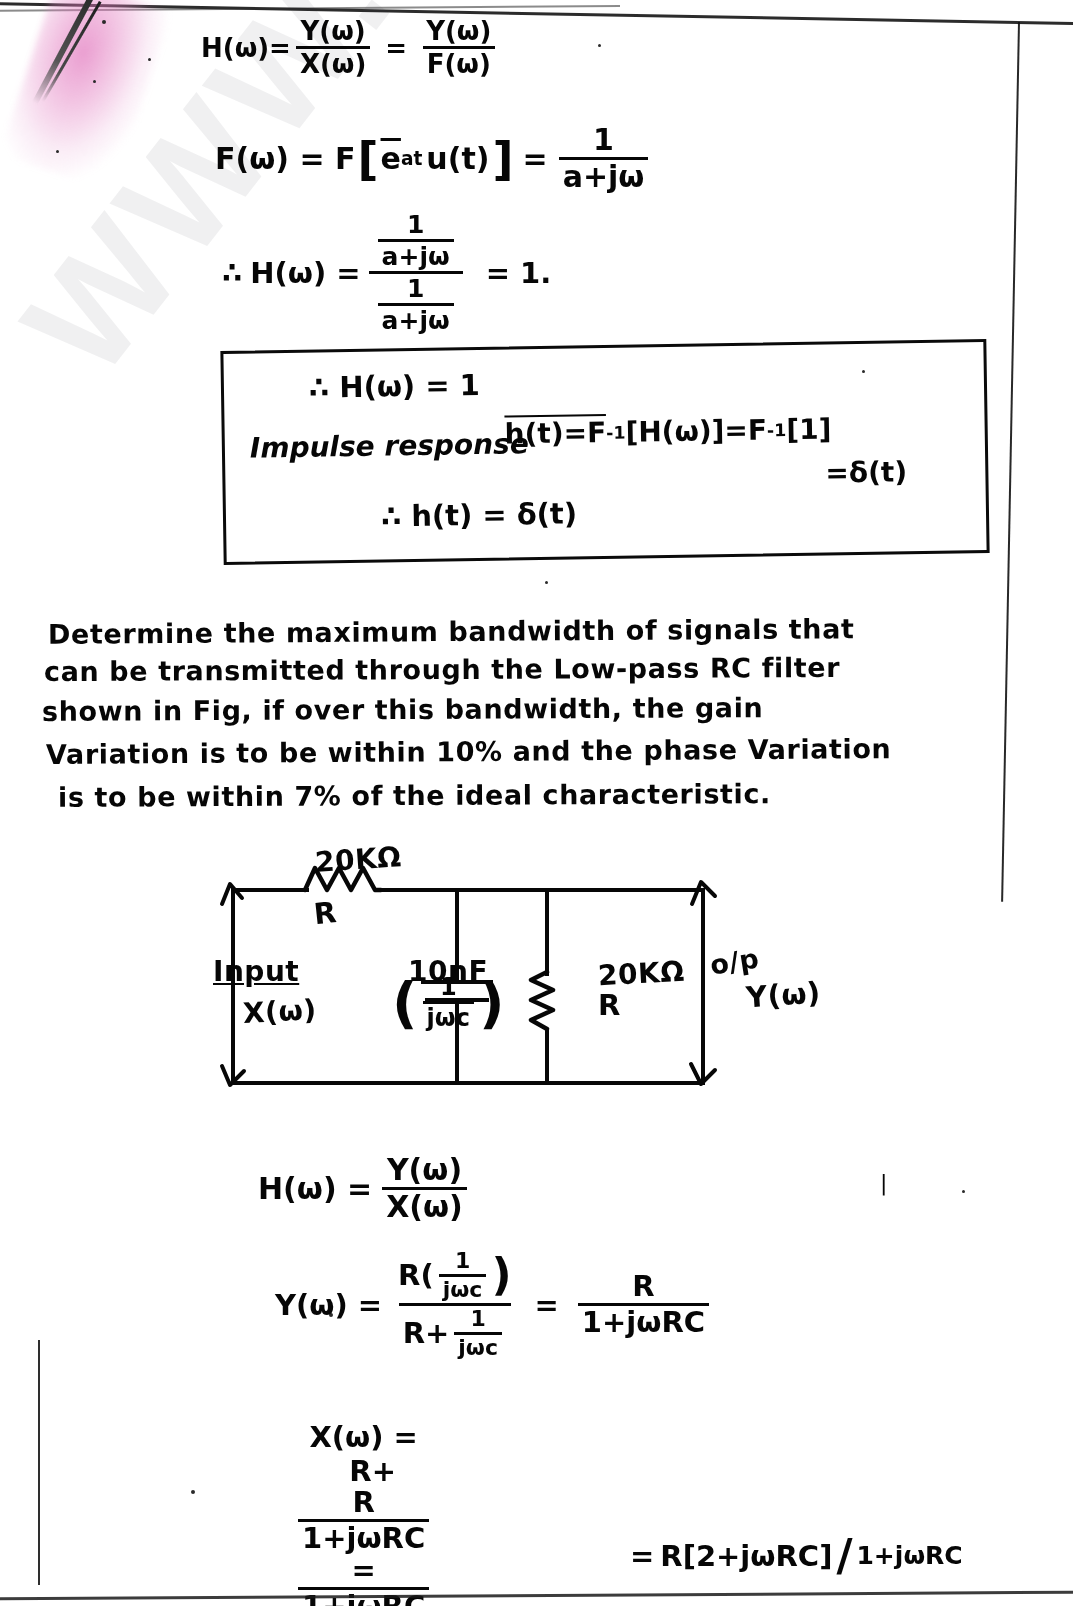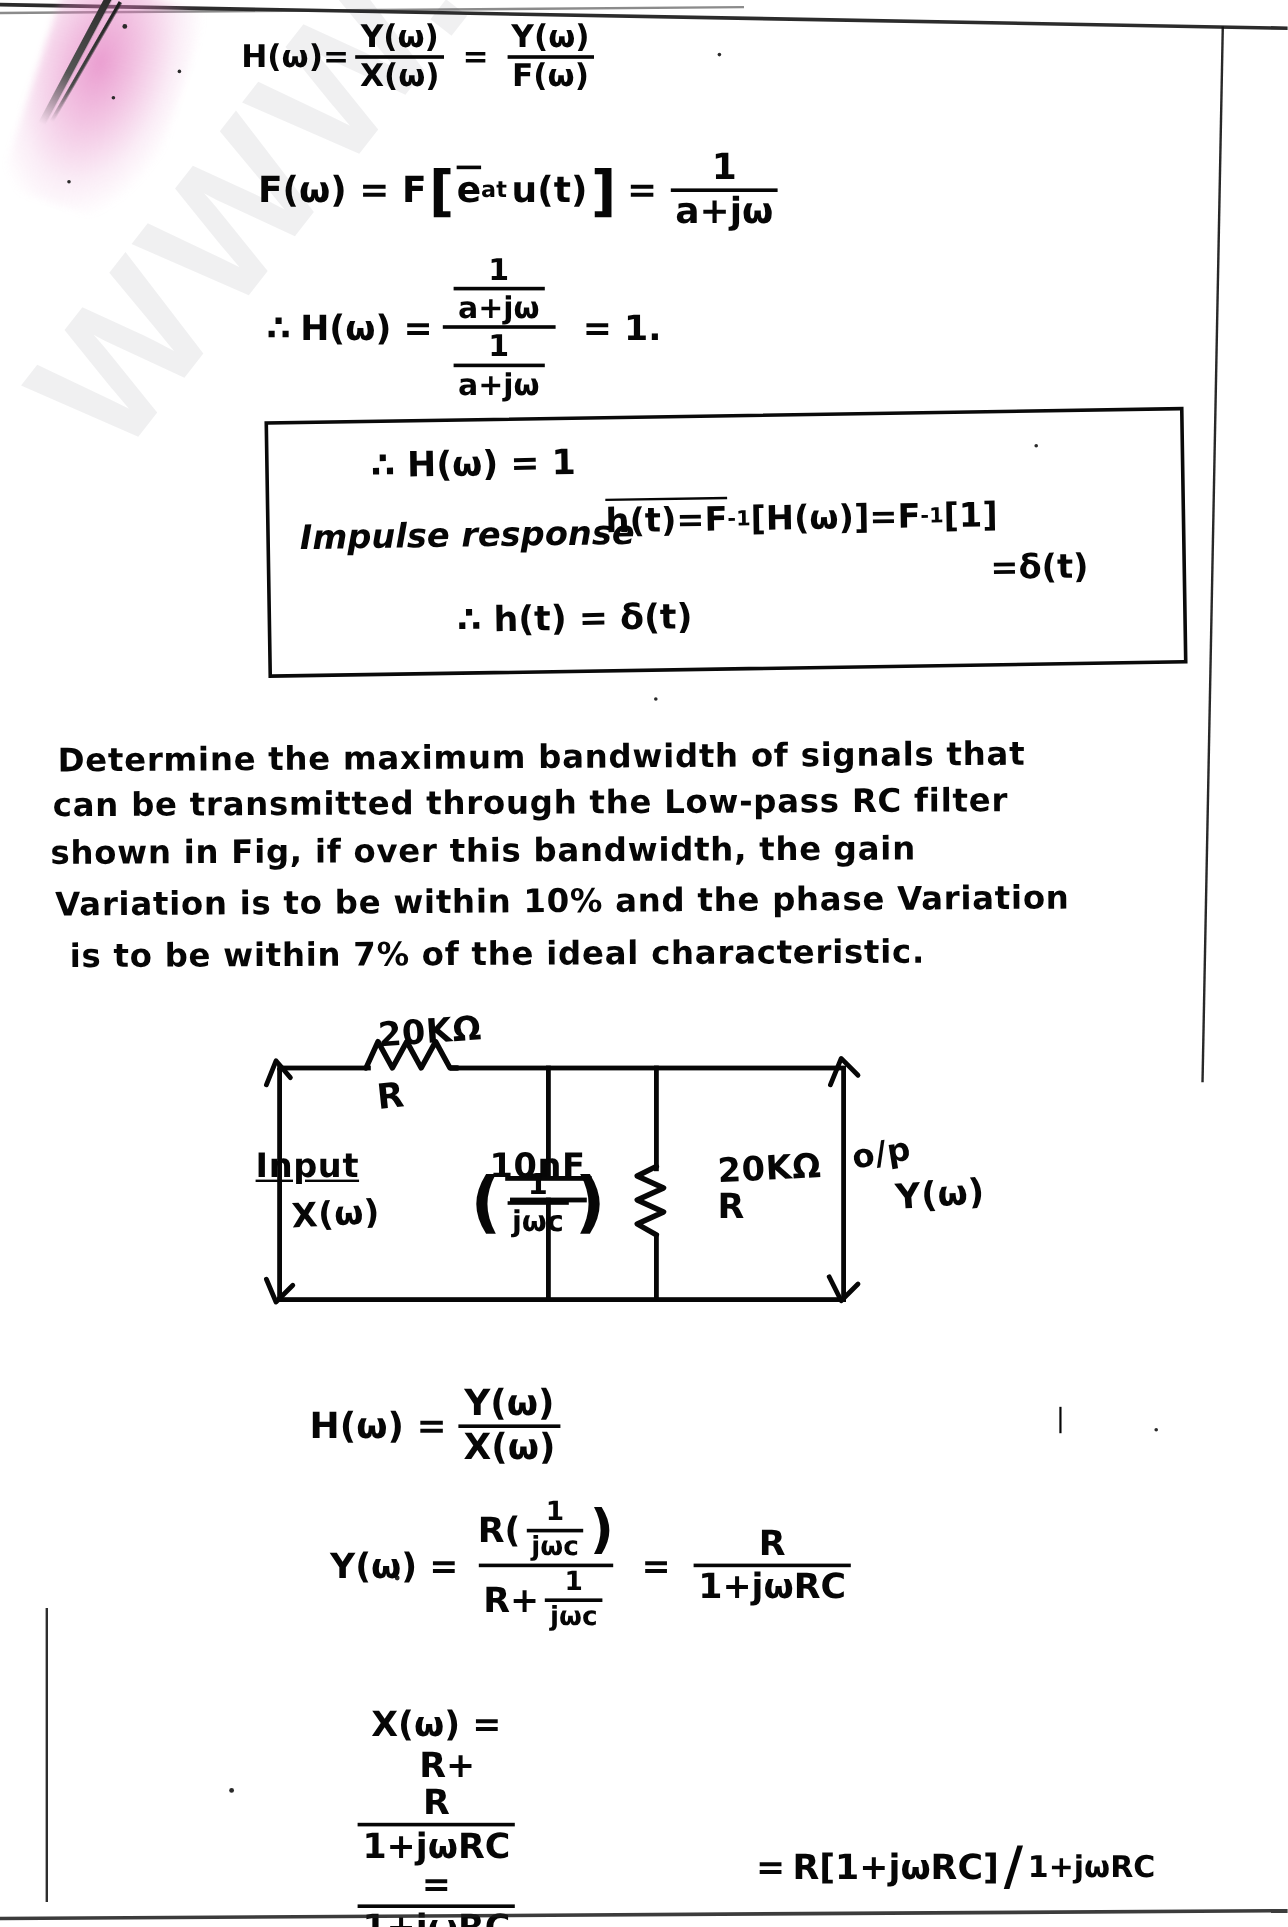--- a/index.html
+++ b/index.html
@@ -292,20 +292,20 @@
       <span class="den">1+jωRC</span>
     </span>
     <span style="margin:0 16px;">=</span>
     <span class="frac">
       <span class="den">1+jωRC</span>
     </span>
   </div>
 
   <div class="inline" style="left:630px;top:1530px;font-size:29px;">
     <span>=</span>
-    <span style="margin-left:6px;">R[1+jωRC]</span>
+    <span style="margin-left:6px;">R[2+jωRC]</span>
     <span style="font-size:44px;margin:0 4px;">/</span>
     <span style="font-size:25px;">1+jωRC</span>
   </div>
 
   <div class="wire h" style="position:absolute;left:-10px;top:1594px;width:1100px;height:3px;background:#1a1a1a;transform:rotate(-0.35deg);opacity:.85;"></div>
 
 </div>
 
 </body></html>

